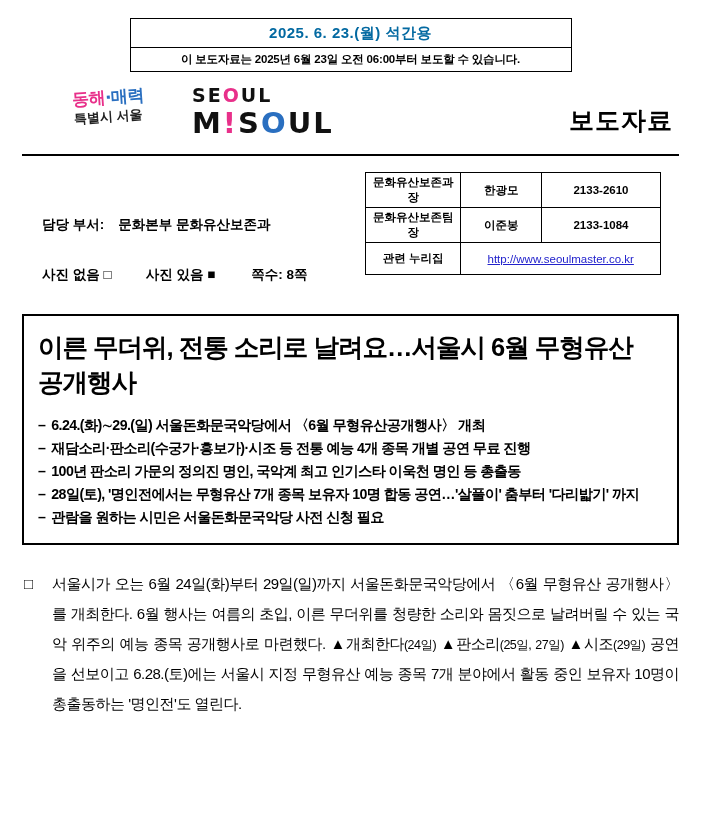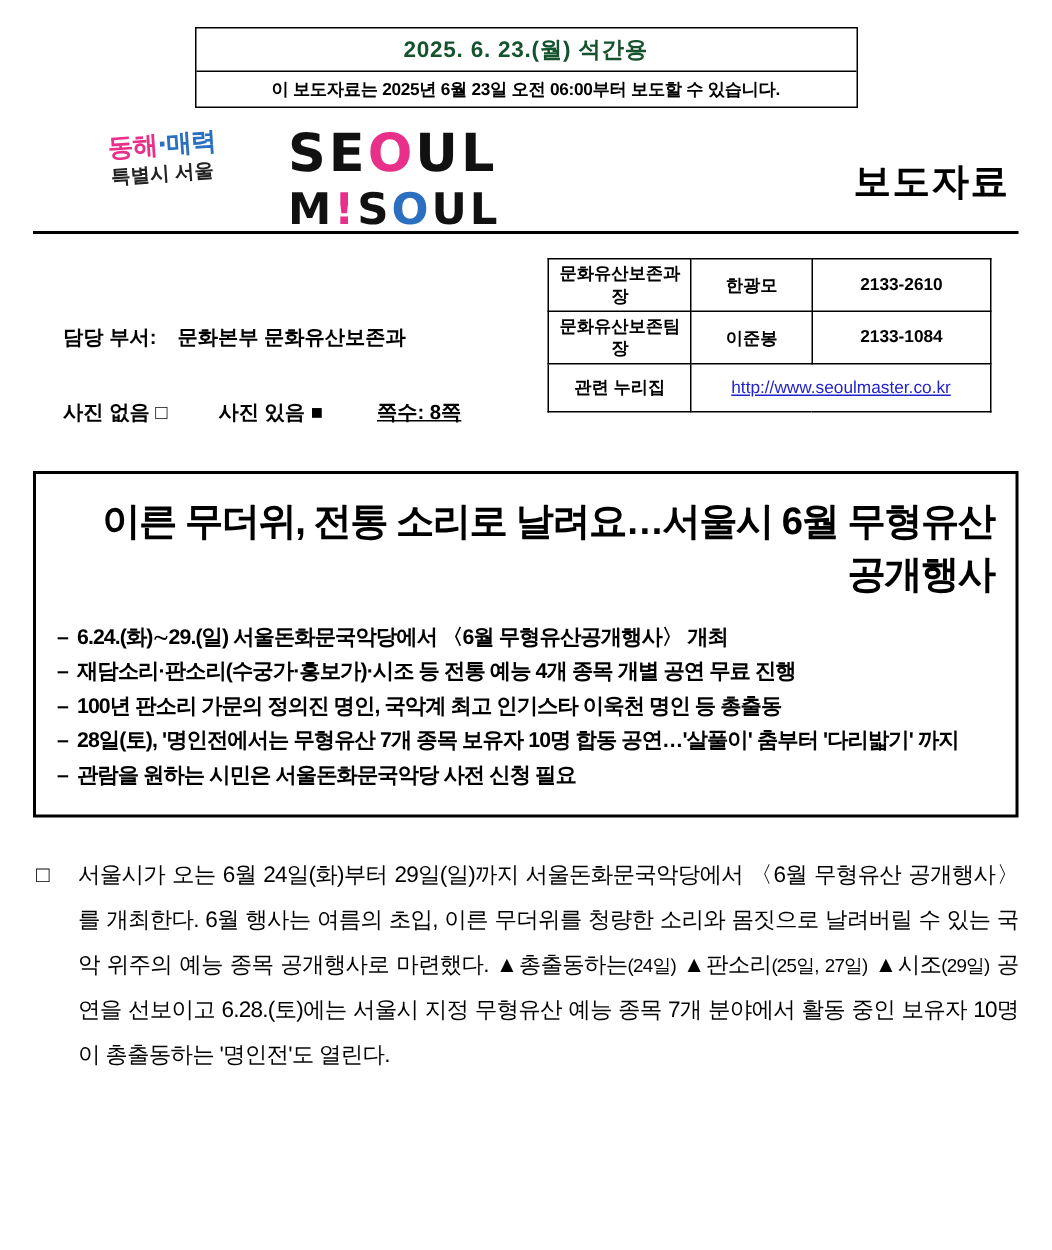--- a/index.html
+++ b/index.html
@@ -26,21 +26,21 @@
   
   .date-banner {
     margin: 18px auto 0 auto;
     width: 440px;
     border: 1px solid #000;
     text-align: center;
   }
   .date-banner .line1 {
     font-size: 15px;
     font-weight: bold;
-    color: #14532d;
+    color: #0369a1;
     padding: 5px 0 4px 0;
     letter-spacing: 0.5px;
     border-bottom: 1px solid #000;
   }
   .date-banner .line2 {
     font-size: 11.5px;
     font-weight: bold;
     padding: 4px 0 4px 0;
     letter-spacing: -0.2px;
   }
@@ -77,21 +77,21 @@
     transform: rotate(-4deg);
     display: inline-block;
   }
   .logo-seoul {
     position: absolute;
     left: 170px;
     top: 0px;
     line-height: 1.0;
   }
   .logo-seoul .s1 {
-    font-size: 35px;
+    font-size: 19px;
     font-weight: bold;
     letter-spacing: 2px;
     color: #111;
     font-family: "DejaVu Sans", sans-serif;
   }
   .logo-seoul .s1 .o { color: #e8308a; }
   .logo-seoul .s2 {
     font-size: 29px;
     font-weight: bold;
     letter-spacing: 2px;
@@ -131,21 +131,21 @@
   .dept-line .label { margin-right: 14px; text-align: right; }
   .photo-line {
     position: absolute;
     left: 20px;
     top: 94px;
     font-size: 13.5px;
     font-weight: bold;
   }
   .photo-line span { margin-right: 6px; text-align: right; }
   .photo-line .gap { display:inline-block; width: 22px; }
-  .pages { margin-left: 30px; text-decoration: underline; }
+  .pages { margin-left: 30px; }
 
   table.contact-table {
     position: absolute;
     right: 18px;
     top: 0;
     border-collapse: collapse;
     width: 296px;
     font-size: 11.5px;
   }
   table.contact-table td {
@@ -165,21 +165,21 @@
     font-size: 11.5px;
   }
 
   
   .headline-box {
     border: 2px solid #000;
     margin-top: 12px;
     padding: 12px 14px 14px 14px;
   }
   .headline {
-    text-align: right;
+    text-align: left;
     font-size: 25.5px;
     font-weight: bold;
     letter-spacing: -1px;
     margin: 2px 0 14px 0;
   }
   .bullet-line {
     font-size: 14.2px;
     font-weight: bold;
     letter-spacing: -0.6px;
     line-height: 1.62;
@@ -261,19 +261,19 @@
     <div class="bullet-line"><span class="dash">–</span><span>6.24.(화)∼29.(일) 서울돈화문국악당에서 〈6월 무형유산공개행사〉 개최</span></div>
     <div class="bullet-line"><span class="dash">–</span><span>재담소리·판소리(수궁가·흥보가)·시조 등 전통 예능 4개 종목 개별 공연 무료 진행</span></div>
     <div class="bullet-line"><span class="dash">–</span><span>100년 판소리 가문의 정의진 명인, 국악계 최고 인기스타 이욱천 명인 등 총출동</span></div>
     <div class="bullet-line"><span class="dash">–</span><span>28일(토), '명인전에서는 무형유산 7개 종목 보유자 10명 합동 공연…'살풀이' 춤부터 '다리밟기' 까지</span></div>
     <div class="bullet-line"><span class="dash">–</span><span>관람을 원하는 시민은 서울돈화문국악당 사전 신청 필요</span></div>
   </div>
 
   <div class="body-block">
     <span class="sq">□</span>
     <span>서울시가 오는 6월 24일(화)부터 29일(일)까지 서울돈화문국악당에서 〈6월 무형유산 공개행사〉를 개최한다. 6월 행사는 여름의 초입, 이른 무더위를 청량한 소리와 몸짓으로 날려버릴 수 있는 국악 위주의 예능 종목 공개행사로 마련했다.</span>
-    <span>▲총출동하는</span><span class="small">(24일)</span>
+    <span>▲개최한다</span><span class="small">(24일)</span>
     <span>▲판소리</span><span class="small">(25일, 27일)</span>
     <span>▲시조</span><span class="small">(29일)</span>
     <span>공연을 선보이고 6.28.(토)에는 서울시 지정 무형유산 예능 종목 7개 분야에서 활동 중인 보유자 10명이 총출동하는 '명인전'도 열린다.</span>
   </div>
 
 </div>
 
 </body></html>

